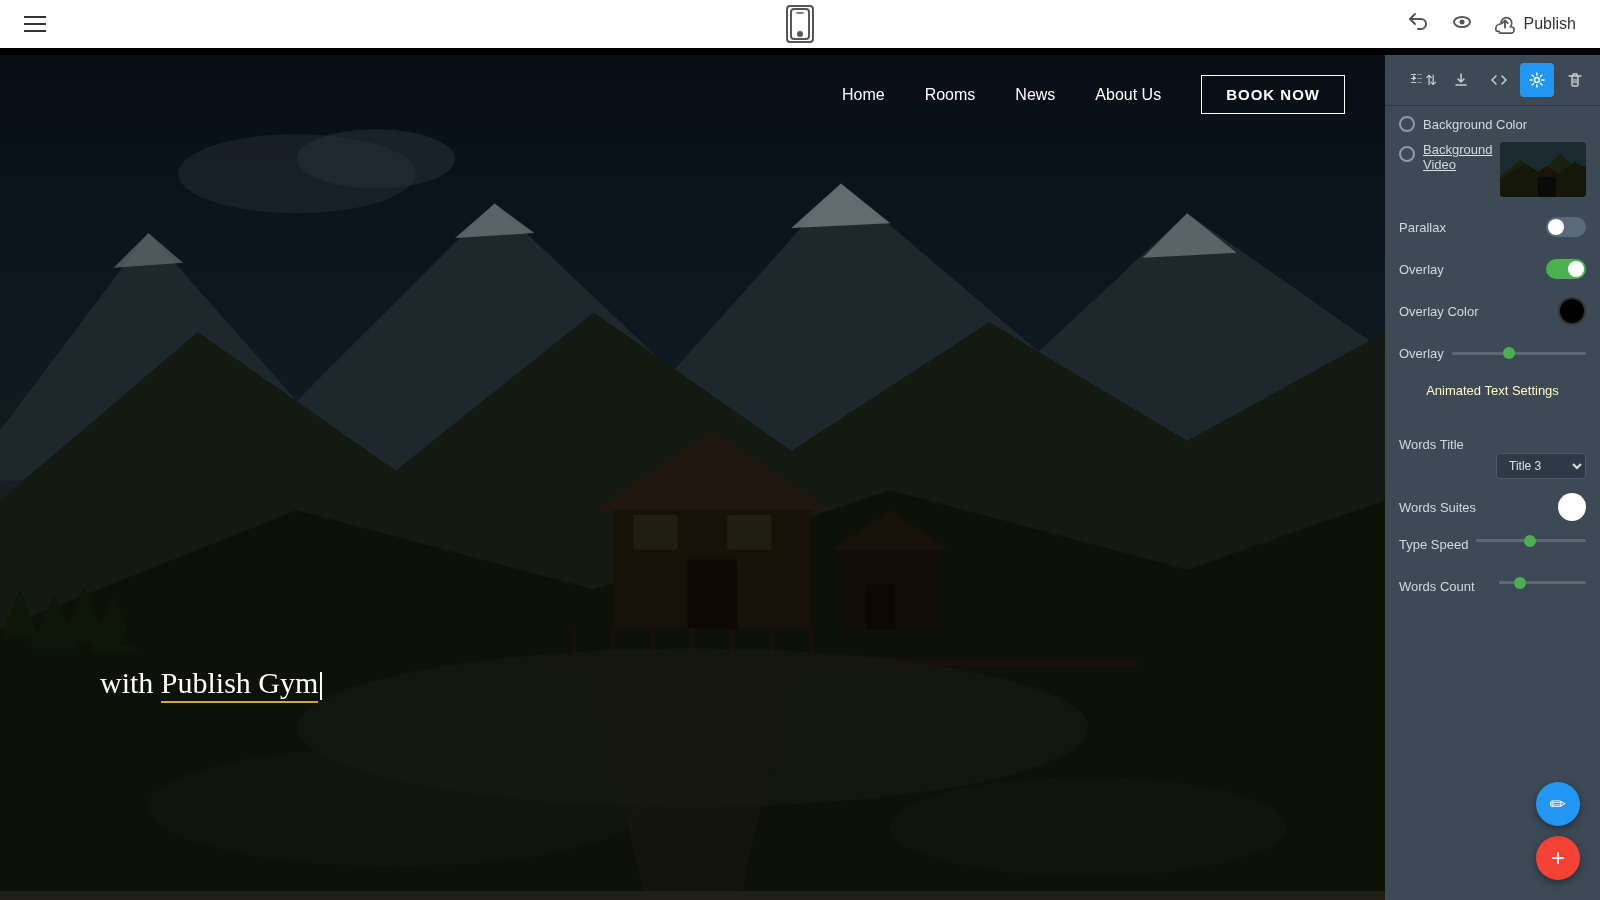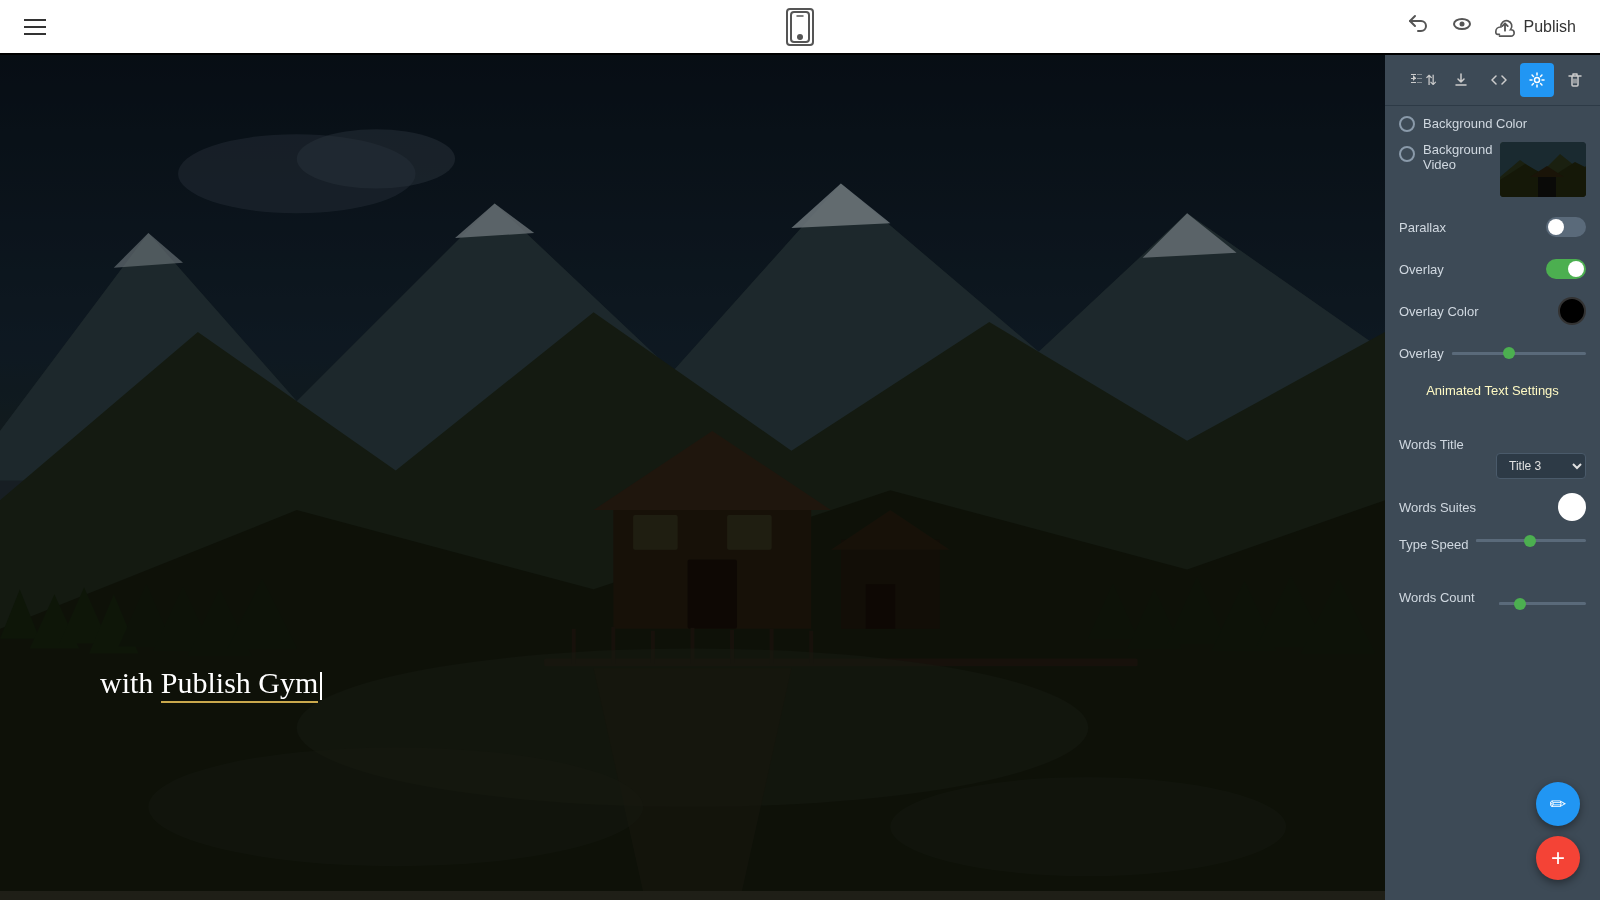--- a/index.html
+++ b/index.html
@@ -6,21 +6,21 @@
     body { font-family: 'Segoe UI', Arial, sans-serif; background: #f0f0f0; width: 1600px; height: 900px; overflow: hidden; }
 
     
     #topbar {
       height: 55px;
       background: #fff;
       display: flex;
       align-items: center;
       justify-content: space-between;
       padding: 0 24px;
-      border-bottom: 2px solid #000000;
+      border-bottom: 7px solid #000000;
       position: relative;
       z-index: 10;
     }
     #topbar-left { display: flex; align-items: center; gap: 6px; }
     #topbar-center { position: absolute; left: 50%; transform: translateX(-50%); }
     #topbar-right { display: flex; align-items: center; gap: 20px; }
 
     .hamburger-icon { display: flex; flex-direction: column; gap: 5px; cursor: pointer; }
     .hamburger-icon span { display: block; width: 22px; height: 2px; background: #333; }
 
@@ -133,21 +133,21 @@
       margin-bottom: 14px;
       min-height: 28px;
     }
     .panel-label {
       font-size: 13px; color: #d0d8e0; font-weight: 400;
       flex-shrink: 0;
     }
 
     
     .radio-option {
-      display: flex; align-items: flex-start; gap: 8px;
+      display: flex; align-items: center; gap: 8px;
       cursor: pointer; margin-bottom: 10px;
     }
     .radio-circle {
       width: 16px; height: 16px; border-radius: 50%;
       border: 2px solid #8a9aaa; background: transparent;
       flex-shrink: 0;
     }
     .radio-circle.checked { border-color: #8a9aaa; }
 
     
@@ -359,20 +359,27 @@
       <ellipse cx="700" cy="680" rx="400" ry="80" fill="#2a3020" opacity="0.5"></ellipse>
 
       <polygon points="650,845 600,620 800,620 750,845" fill="#2a2818" opacity="0.7"></polygon>
 
       <ellipse cx="400" cy="760" rx="250" ry="60" fill="#2a3020" opacity="0.4"></ellipse>
       <ellipse cx="1100" cy="780" rx="200" ry="50" fill="#2a3020" opacity="0.4"></ellipse>
     </svg>
 
     <div id="hero-overlay"></div>
 
+    <nav id="hero-nav">
+      <a class="nav-link">Home</a>
+      <a class="nav-link">Rooms</a>
+      <a class="nav-link">News</a>
+      <a class="nav-link">About Us</a>
+      <button class="nav-book-btn">BOOK NOW</button>
+    </nav>
 
     <div id="hero-content">
       <p id="hero-subtitle">
         <span>with </span><span class="animated-word">Publish Gym</span><span class="cursor-blink"></span>
       </p>
     </div>
   </div>
 
   <div id="right-panel">
 
@@ -410,21 +417,21 @@
       </button>
     </div>
 
     <div id="panel-content">
 
       <div class="radio-option">
         <div class="radio-circle checked"></div>
         <span class="panel-label">Background Color</span>
       </div>
 
-      <div class="radio-option" style="align-items:flex-start;">
+      <div class="radio-option" style="align-items:flex-start;text-decoration:underline;">
         <div style="margin-top:4px;" class="radio-circle"></div>
         <span class="panel-label" style="flex:1;">Background Video</span>
         <div class="bg-thumbnail">
           
           <svg width="95" height="55" viewBox="0 0 95 55" xmlns="http://www.w3.org/2000/svg">
             <rect width="95" height="55" fill="#1a2a30"></rect>
             <polygon points="0,35 20,18 40,32 60,12 80,28 95,18 95,55 0,55" fill="#1a2010"></polygon>
             <polygon points="0,38 25,22 50,36 75,20 95,30 95,55 0,55" fill="#151808"></polygon>
             <rect x="38" y="32" width="18" height="23" fill="#0a0a08"></rect>
             <polygon points="30,35 47,24 64,35" fill="#1a1408"></polygon>
@@ -485,21 +492,21 @@
       <div class="panel-row" style="align-items:flex-start;">
         <span class="panel-label" style="padding-top:2px;">Type Speed</span>
         <div class="slider-container" style="margin-top:4px;">
           <div class="slider-track">
             <div class="slider-fill" style="width:45%;"></div>
             <div class="slider-thumb" style="left:43%;"></div>
           </div>
         </div>
       </div>
 
-      <div class="panel-row" style="align-items:flex-end;gap:16px;">
+      <div class="panel-row" style="align-items:flex-start;gap:16px;">
         <span class="panel-label" style="padding-top:2px;">Words Count</span>
         <div class="slider-container" style="margin-top:4px;">
           <div class="slider-track">
             <div class="slider-fill" style="width:20%;"></div>
             <div class="slider-thumb" style="left:18%;"></div>
           </div>
         </div>
       </div>
 
 

